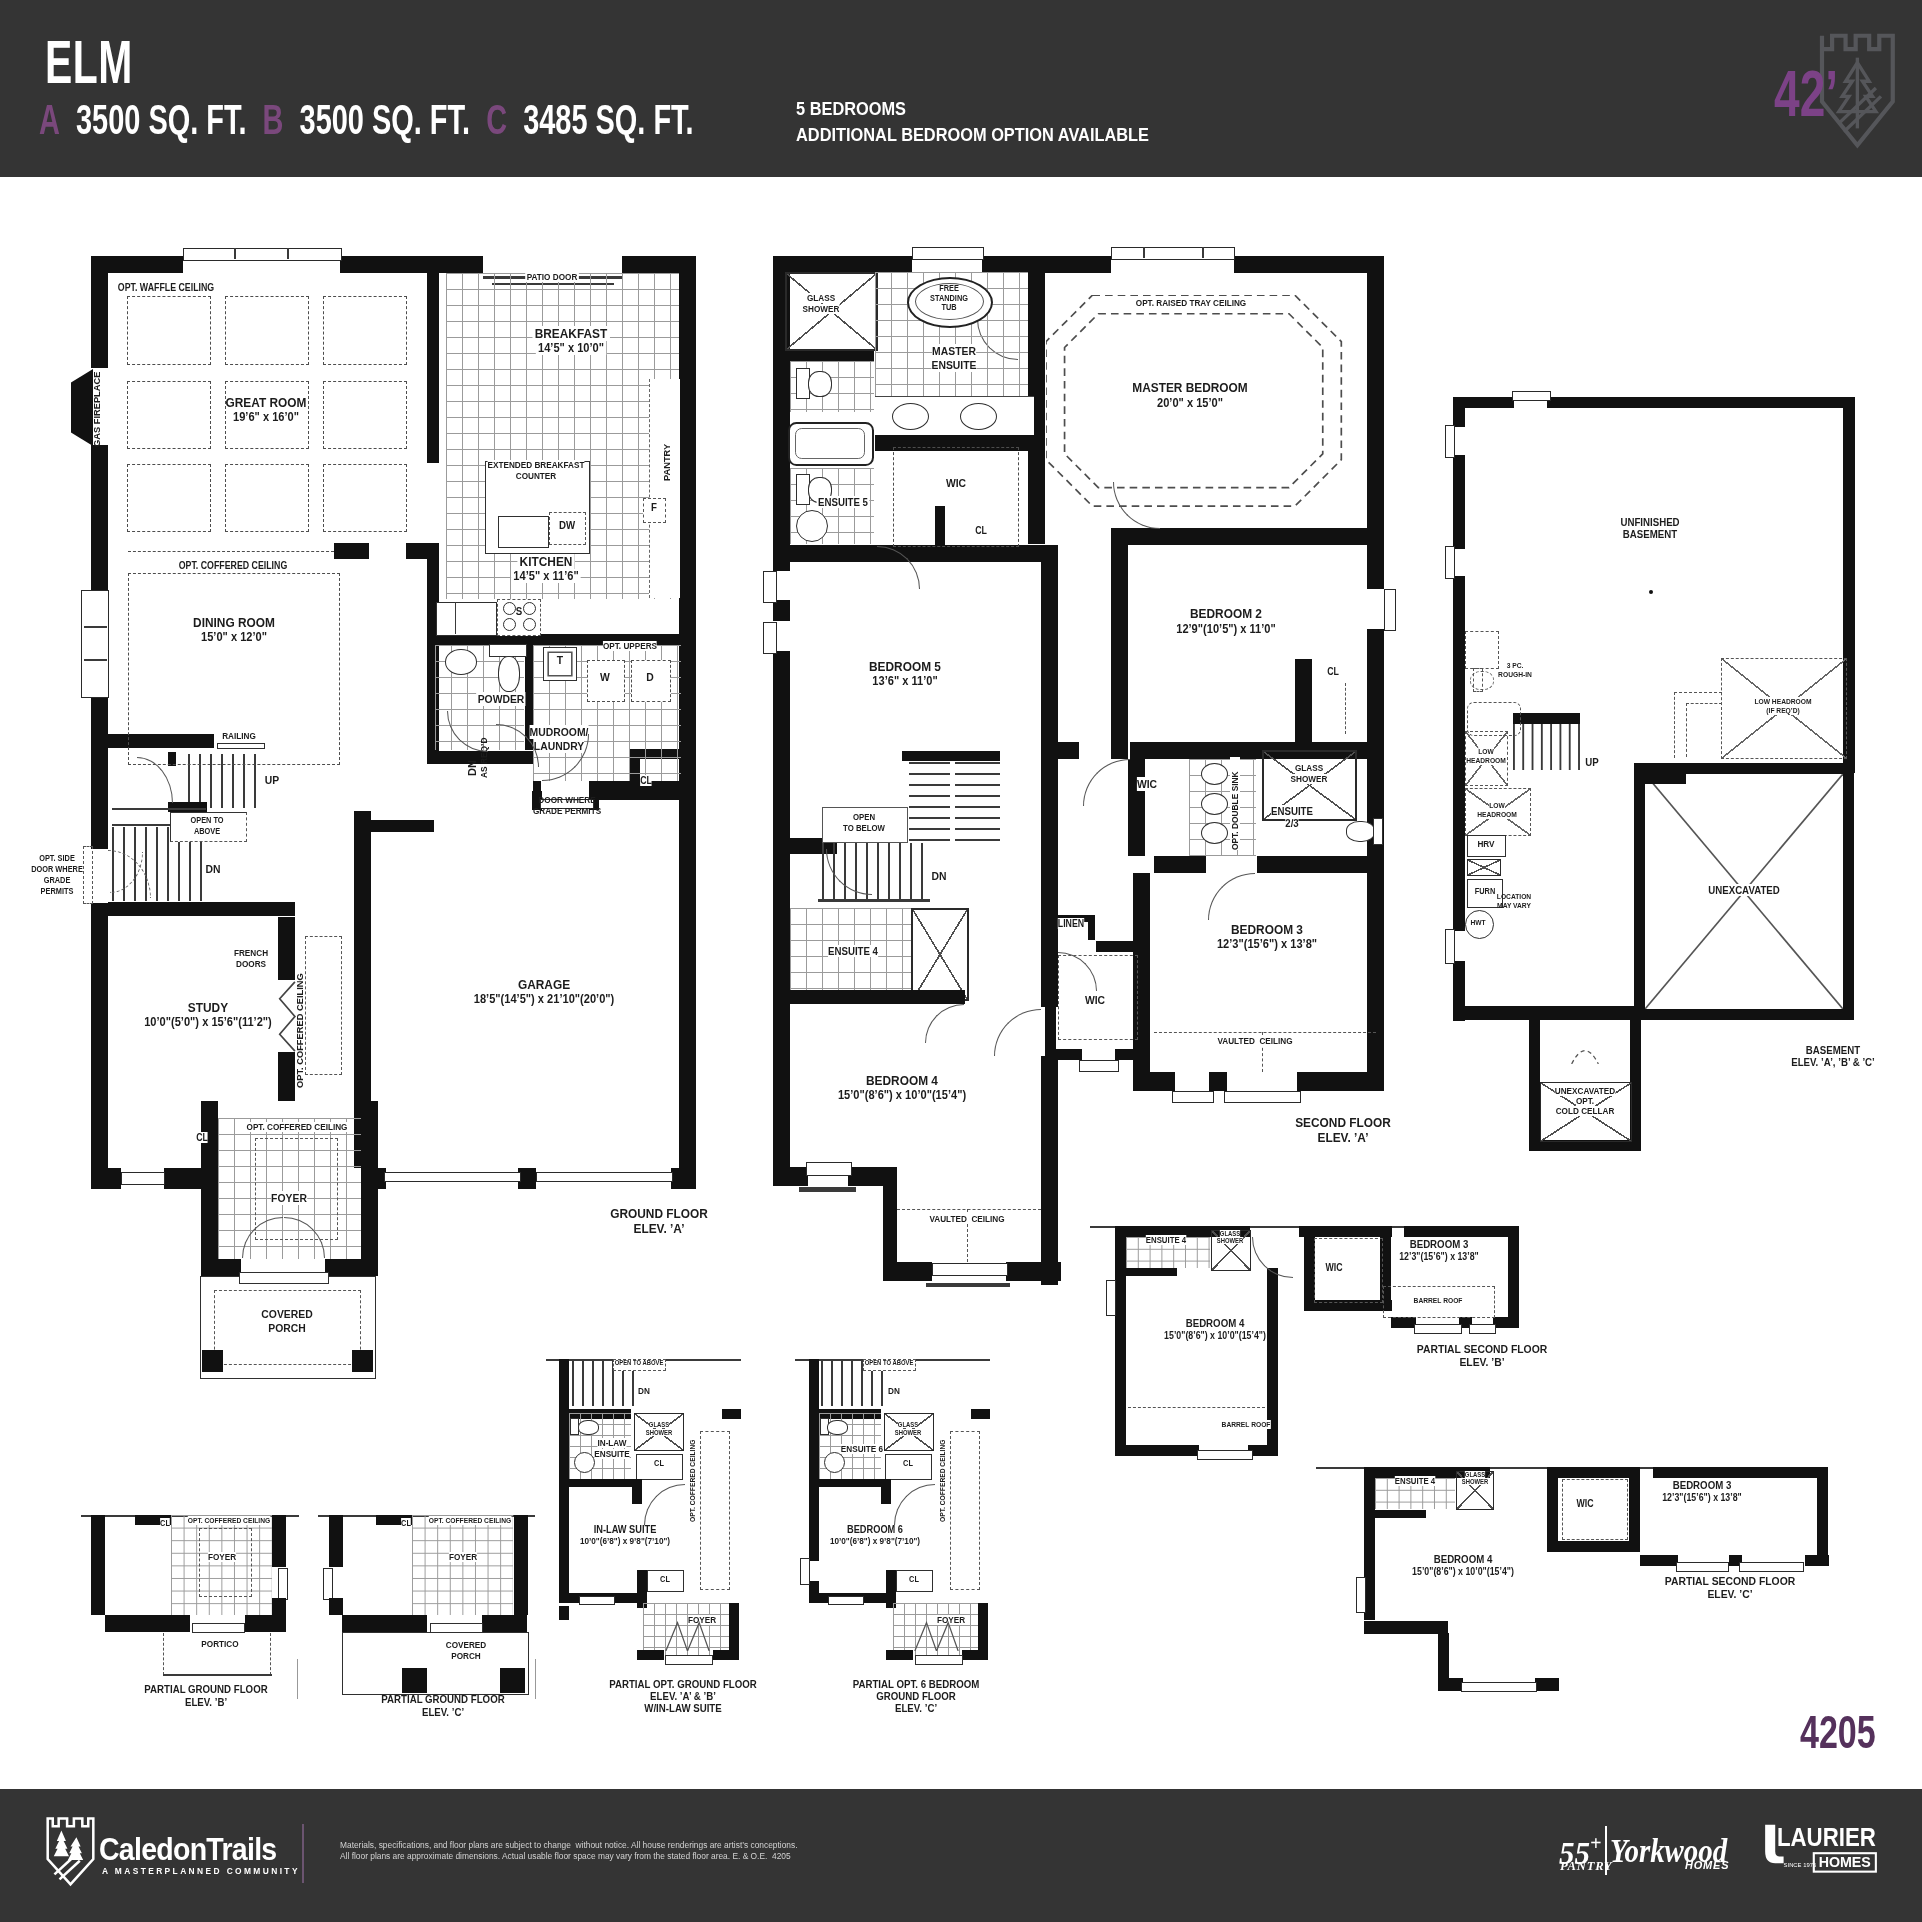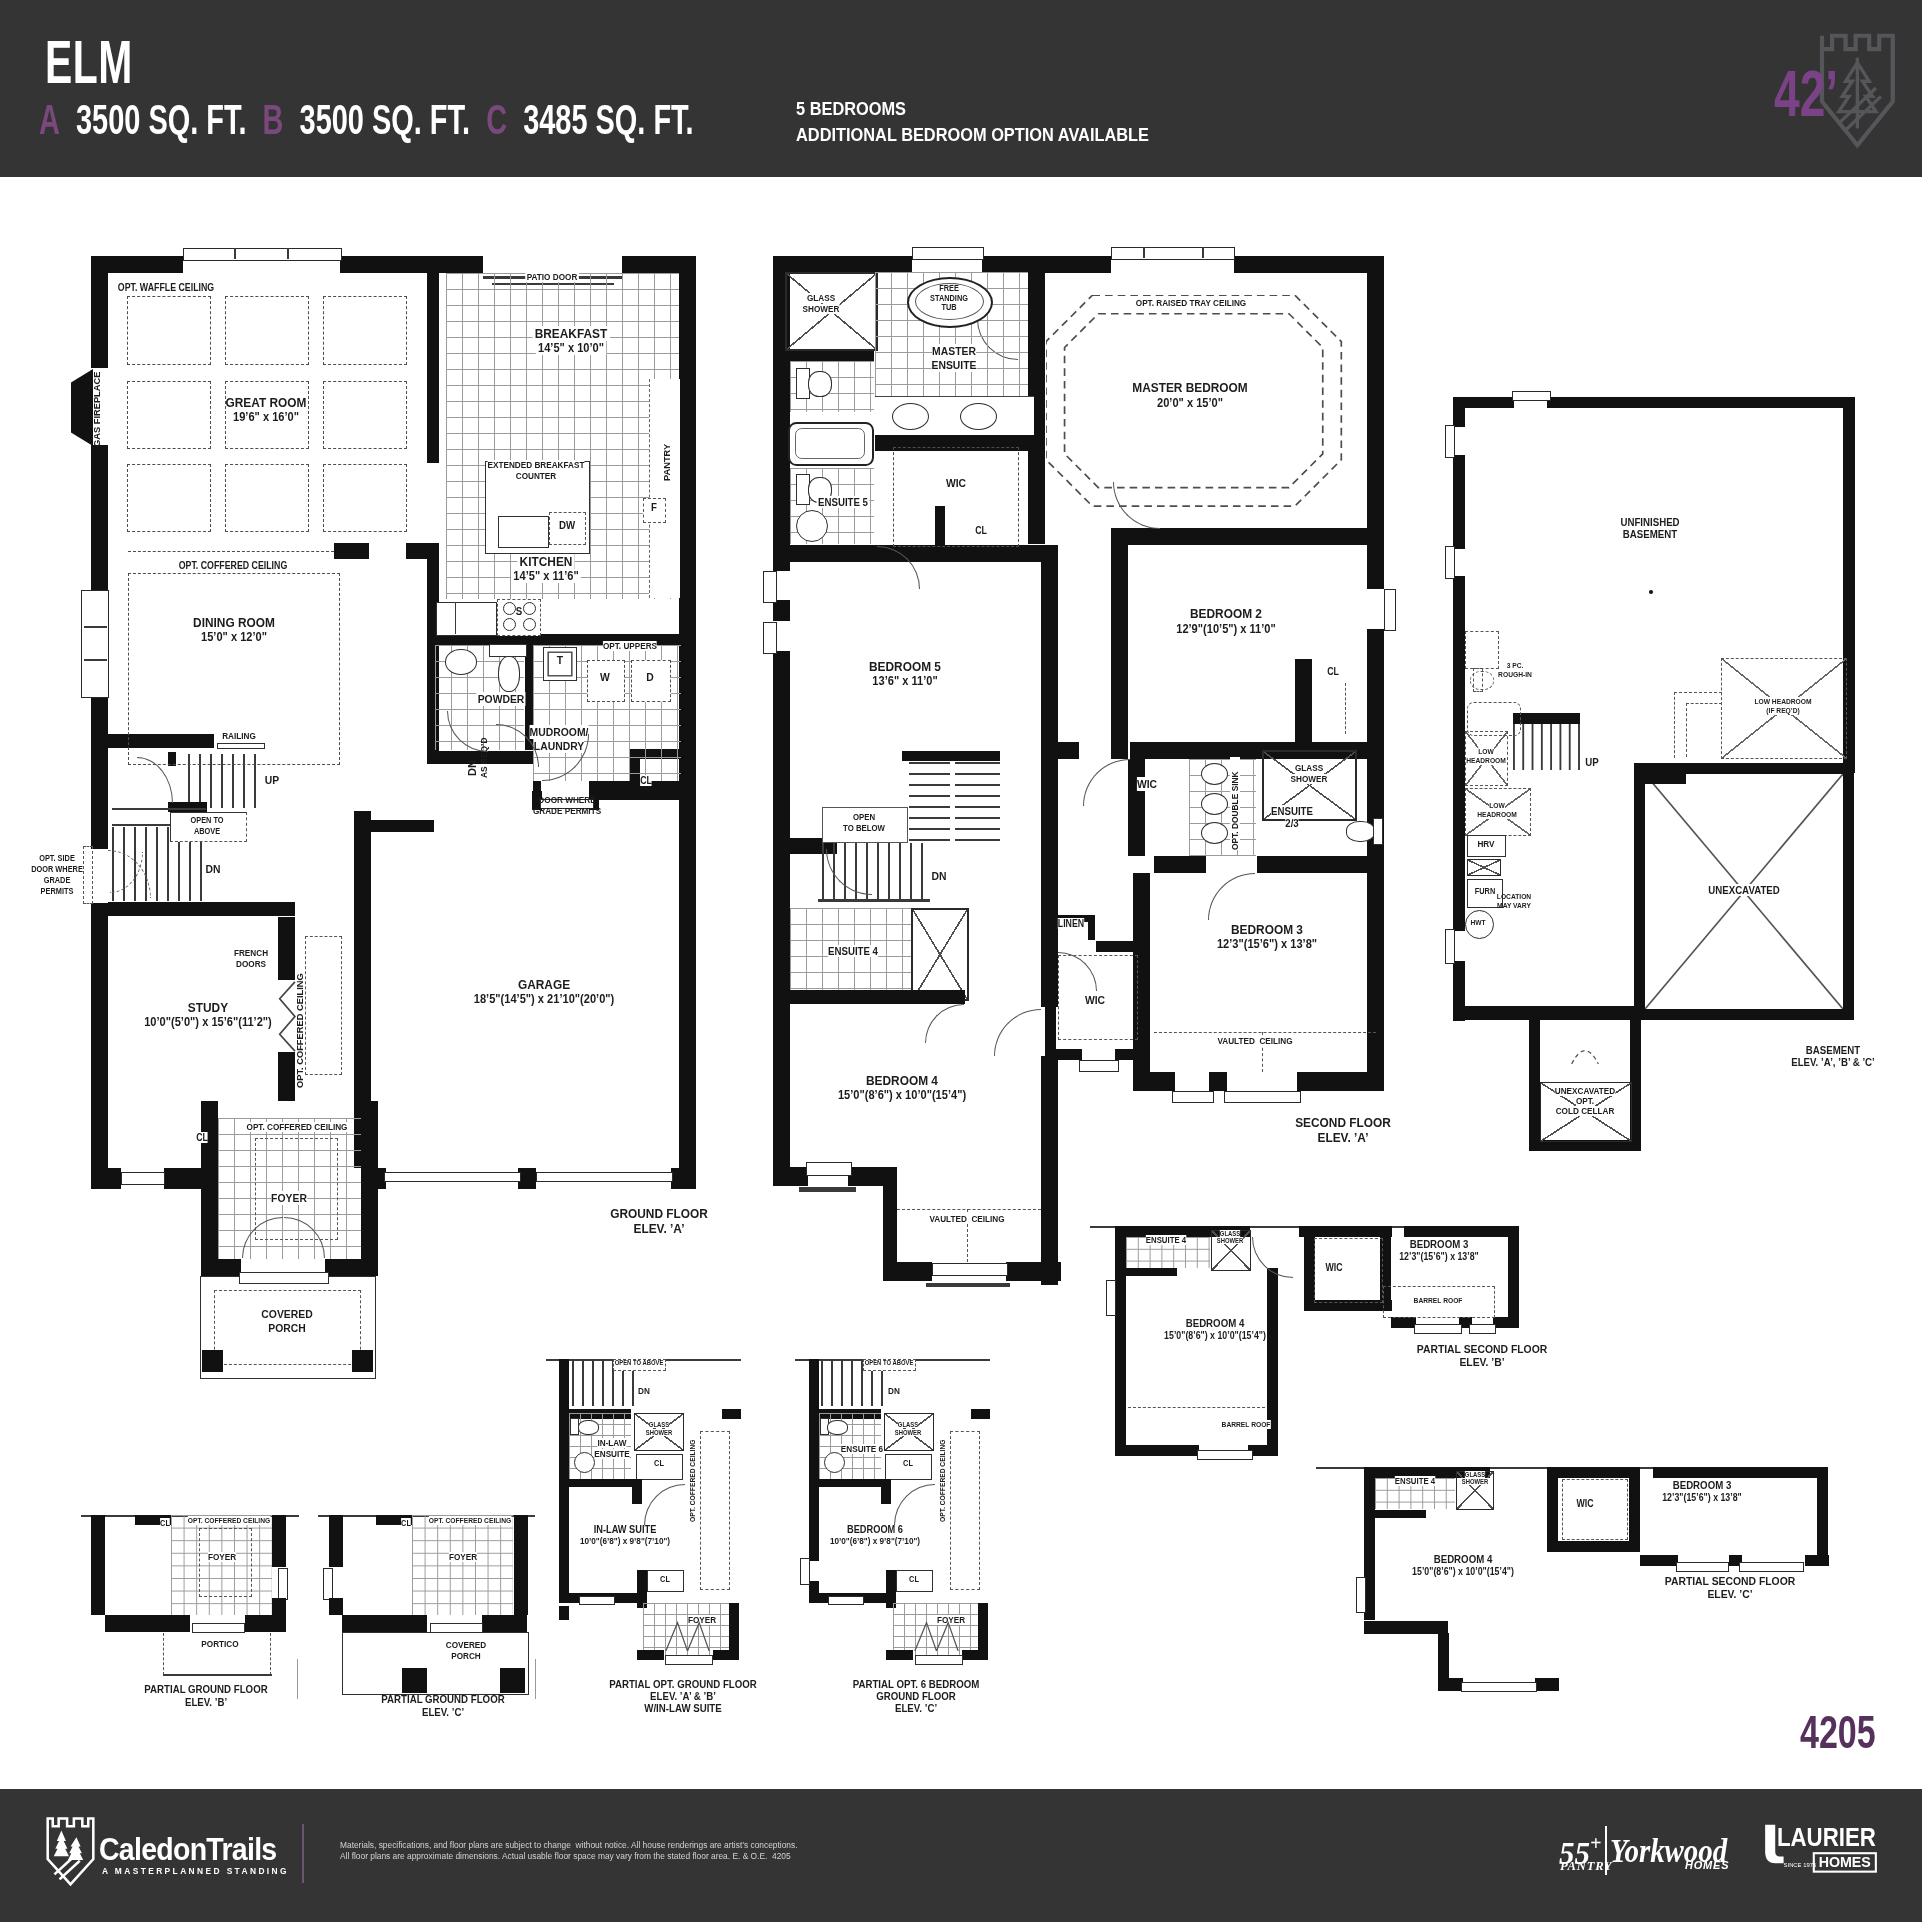--- a/index.html
+++ b/index.html
@@ -681,21 +681,21 @@
   <g fill="#fff">
     <path d="M18 20 L24 34 L21 34 L26 44 L23 44 L28 54 L8 54 L13 44 L10 44 L15 34 L12 34 Z" transform="translate(2,0) scale(0.9)"></path>
     <path d="M36 26 L41 37 L38.5 37 L42.5 45 L40 45 L44 53 L26 53 L30 45 L27.5 45 L31.5 37 L29 37 Z"></path>
   </g>
   <g stroke="#fff" stroke-width="3" fill="none">
     <path d="M10 70 L34 48"></path>
     <path d="M16 76 L40 54"></path>
   </g>
 </svg>
 <div class="abs" style="left:99px;top:1832px;color:#fff;font-size:31px;font-weight:bold;transform:scaleX(0.92);transform-origin:left top;letter-spacing:-0.8px;">CaledonTrails</div>
-<div class="abs" style="left:102px;top:1866px;color:#fff;font-size:8.4px;font-weight:bold;letter-spacing:2.4px;">A MASTERPLANNED STANDING</div>
+<div class="abs" style="left:102px;top:1866px;color:#fff;font-size:8.4px;font-weight:bold;letter-spacing:2.4px;">A MASTERPLANNED COMMUNITY</div>
 <div class="abs" style="left:302px;top:1824px;width:1.7px;height:59px;background:#6b5470;"></div>
 <div class="abs" style="left:340px;top:1840px;color:#d3d3d3;font-size:8.4px;line-height:10.5px;">
 Materials, specifications, and floor plans are subject to change&nbsp; without notice. All house renderings are artist’s conceptions.<br>
 All floor plans are approximate dimensions. Actual usable floor space may vary from the stated floor area. E. &amp; O.E.&nbsp; 4205
 </div>
 
 <div class="abs" style="left:1559px;top:1832px;color:#fff;font-family:'Liberation Serif',serif;font-style:italic;font-size:31px;font-weight:bold;">55<span style="font-size:20px;vertical-align:13.5px;">+</span></div>
 <div class="abs" style="left:1560px;top:1859px;color:#fff;font-family:'Liberation Serif',serif;font-style:italic;font-size:12.6px;font-weight:bold;letter-spacing:0.8px;">PANTRY</div>
 <div class="abs" style="left:1605px;top:1826px;width:1.7px;height:49px;background:#fff;"></div>
 <div class="abs" style="left:1610px;top:1832px;color:#fff;font-family:'Liberation Serif',serif;font-style:italic;font-size:34px;font-weight:bold;transform:scaleX(0.85);transform-origin:left top;">Yorkwood</div>

